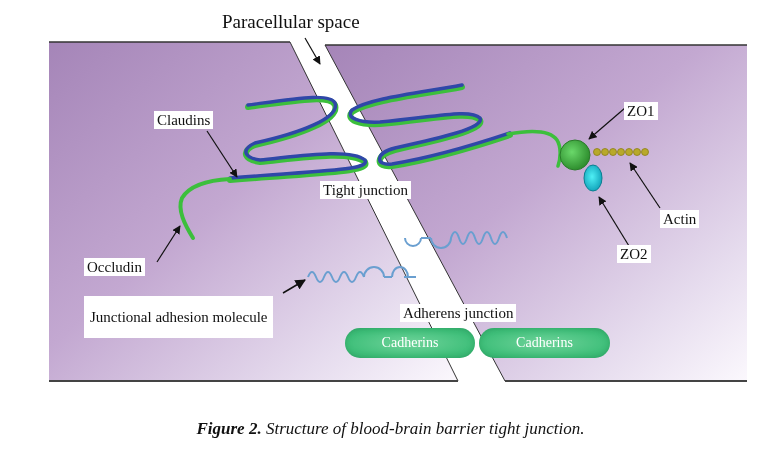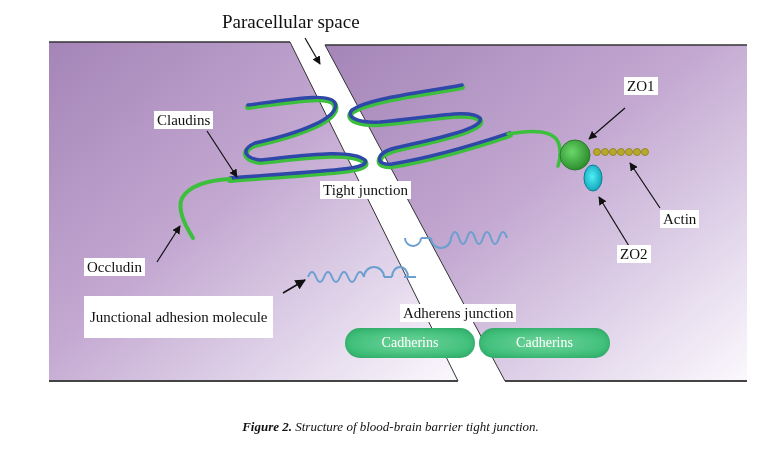--- a/index.html
+++ b/index.html
@@ -15,21 +15,21 @@
                  font-family: "Liberation Serif", "DejaVu Serif", serif; color: #111; }
   .pill {
     position: absolute; height: 30px; border-radius: 15px;
     background: radial-gradient(ellipse at center, #6fd39a 0%, #3fbf7a 70%, #35b070 100%);
     color: #ffffff; font-size: 14px; line-height: 30px; text-align: center;
     font-family: "Liberation Serif", "DejaVu Serif", serif;
     box-shadow: inset 0 0 6px rgba(20,120,60,0.35);
   }
   #caption {
     position: absolute; left: 0; width: 781px; top: 419px; text-align: center;
-    font-family: "Liberation Serif", "DejaVu Serif", serif; font-size: 13px; color: #111;
+    font-family: "Liberation Serif", "DejaVu Serif", serif; font-size: 17px; color: #111;
   }
   #caption b { font-style: italic; font-weight: bold; }
   #caption i { font-style: italic; }
 </style>
 </head>
 <body>
 
 <div id="figure">
   <svg width="781" height="456" viewBox="0 0 781 456" style="position:absolute;left:0;top:0">
     <defs>
@@ -105,21 +105,21 @@
     <line x1="660" y1="208" x2="630" y2="163" stroke="#111" stroke-width="1.2" marker-end="url(#arrow)"></line>
   </svg>
 
   <div id="title-label">Paracellular space</div>
 
   <div class="label" style="left:154px;top:111px;">Claudins</div>
   <div class="label" style="left:320px;top:181px;">Tight junction</div>
   <div class="label" style="left:84px;top:258px;text-align:right;">Occludin</div>
   <div class="label" style="left:84px;top:296px;padding:12px 6px;">Junctional adhesion molecule</div>
   <div class="label" style="left:400px;top:304px;">Adherens junction</div>
-  <div class="label" style="left:624px;top:77px;">ZO1</div>
+  <div class="label" style="left:624px;top:102px;">ZO1</div>
   <div class="label" style="left:617px;top:245px;">ZO2</div>
   <div class="label" style="left:660px;top:210px;">Actin</div>
 
   <div class="pill" style="left:345px;top:328px;width:130px;">Cadherins</div>
   <div class="pill" style="left:479px;top:328px;width:131px;">Cadherins</div>
 </div>
 
 <div id="caption">
   <b>Figure 2.</b><i> Structure of blood-brain barrier tight junction.</i>
 </div>

